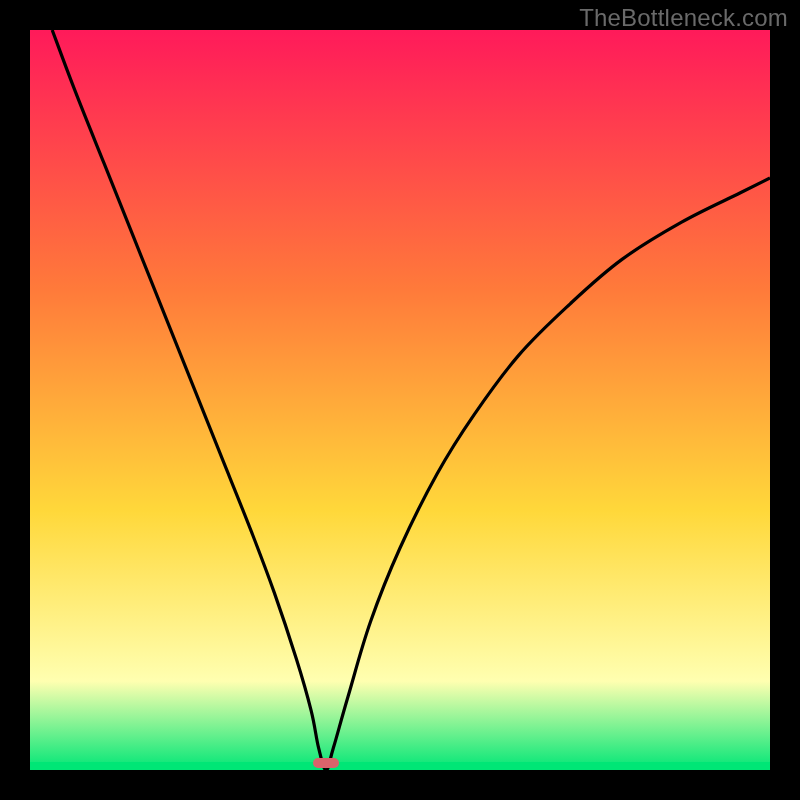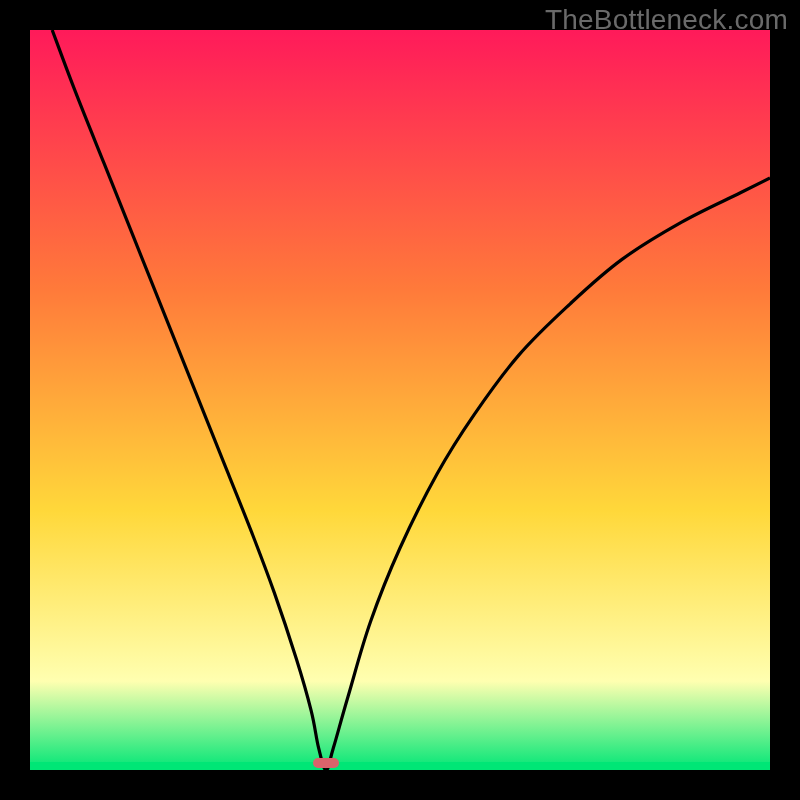--- a/index.html
+++ b/index.html
@@ -41,21 +41,21 @@
   .marker {
     position: absolute;
     background: #d9646b;
     border-radius: 999px;
   }
   .watermark {
     position: absolute;
     top: 4px;
     right: 12px;
     color: #6a6a6a;
-    font-size: 28px;
+    font-size: 24px;
     font-weight: 500;
     letter-spacing: 0.2px;
     font-family: Arial, Helvetica, sans-serif;
   }
 </style>
 </head>
 <body>
 
 <div class="frame">
 

